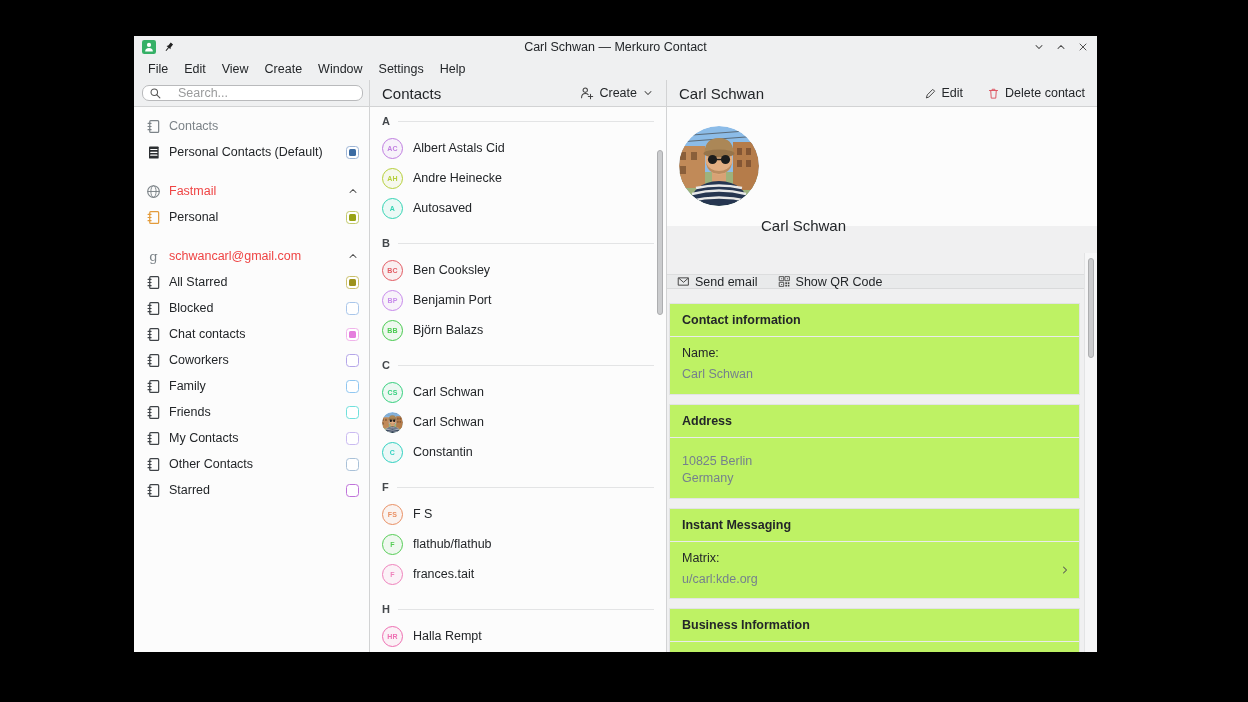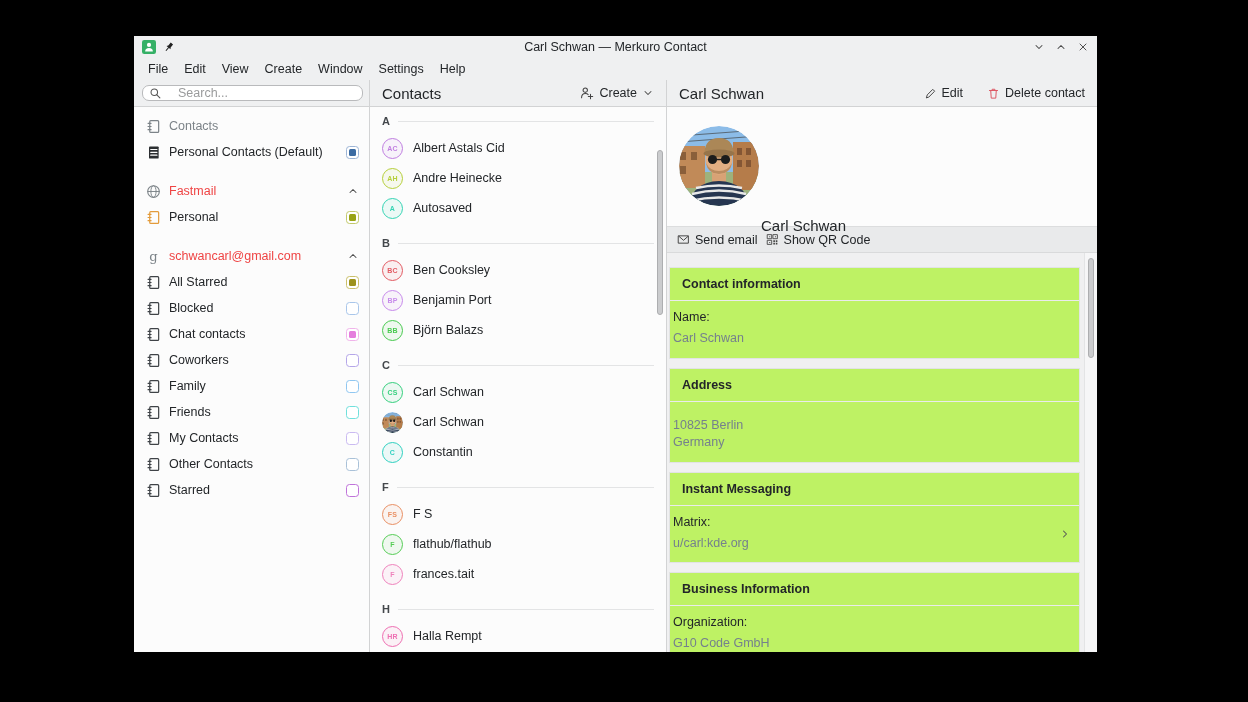--- a/index.html
+++ b/index.html
@@ -63,27 +63,27 @@
   .list-scroll { position:absolute; right:3px; top:43px; width:6px; height:165px;
                  background:#cbccce; border:1px solid #adaeb0; border-radius:3px; }
 
   
   .detail-col { flex:1; display:flex; flex-direction:column; background:#f0f0f1; position:relative; min-width:0; }
   .hdr-actions { margin-left:auto; display:flex; gap:24px; }
   .hdr-btn { display:flex; align-items:center; gap:5px; }
   .photo-section { height:119px; flex:none; background:#fcfcfc; position:relative; }
   .big-photo { position:absolute; left:12px; top:19px; width:80px; height:80px; border-radius:50%; overflow:hidden; }
   .photo-name { position:absolute; left:94px; top:110px; font-size:15px; }
-  .actions-bar { height:27px; flex:none; background:#e9eaeb; border-top:1px solid #dcddde;
-                 border-bottom:1px solid #d9dadb; display:flex; align-items:center; padding:0 10px; gap:8px; }
+  .actions-bar { height:15px; flex:none; background:#e9eaeb; border-top:1px solid #dcddde;
+                 border-bottom:1px solid #d9dadb; display:flex; align-items:center; padding:0 10px; gap:20px;margin-top:48px; }
   .action-btn { display:flex; align-items:center; gap:5px; }
   .detail-body { flex:1; overflow:hidden; padding:14px 17px 0 2px; }
   .card { background:#bef264; border:1px solid #e2e3e4; margin-bottom:9px; }
   .card-title { font-weight:bold; padding:9px 12px; border-bottom:1px solid #eaebec; }
-  .field { padding:9px 3px 10px; position:relative; }
+  .field { padding:9px 12px 10px; position:relative; }
   .field-value { color:#75818d; margin-top:6px; line-height:1.4; }
   .field-chevron { position:absolute; right:8px; top:50%; transform:translateY(-50%); }
   .detail-scroll-track { position:absolute; right:0; top:173px; bottom:0; width:13px;
                          background:#f6f6f7; border-left:1px solid #e3e4e5; }
   .detail-scroll-thumb { position:absolute; right:3px; top:5px; width:6px; height:100px;
                          background:#cbccce; border:1px solid #adaeb0; border-radius:3px; }
 </style>
 </head>
 <body>
 

